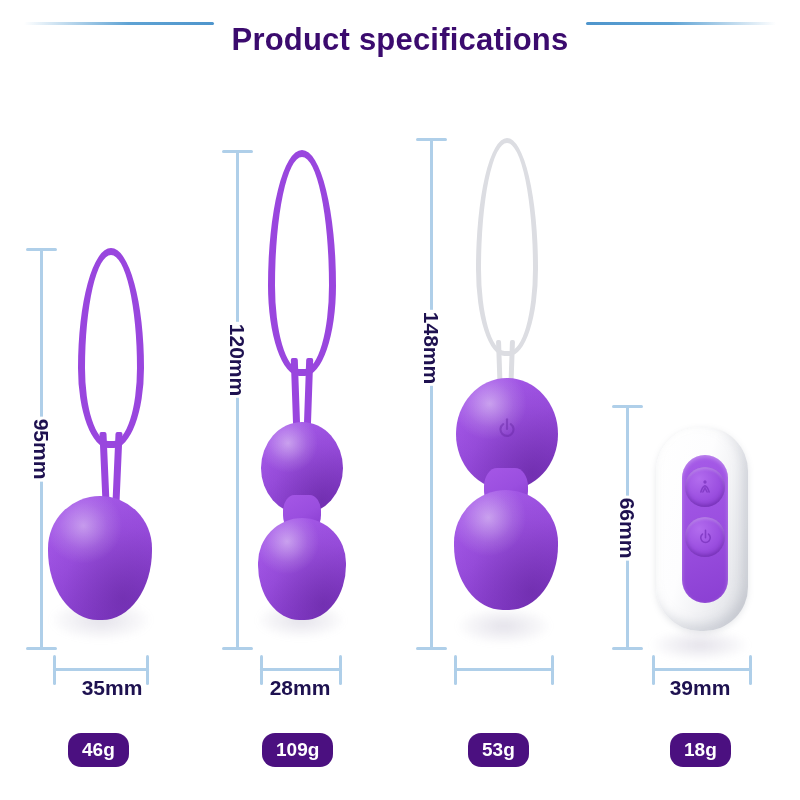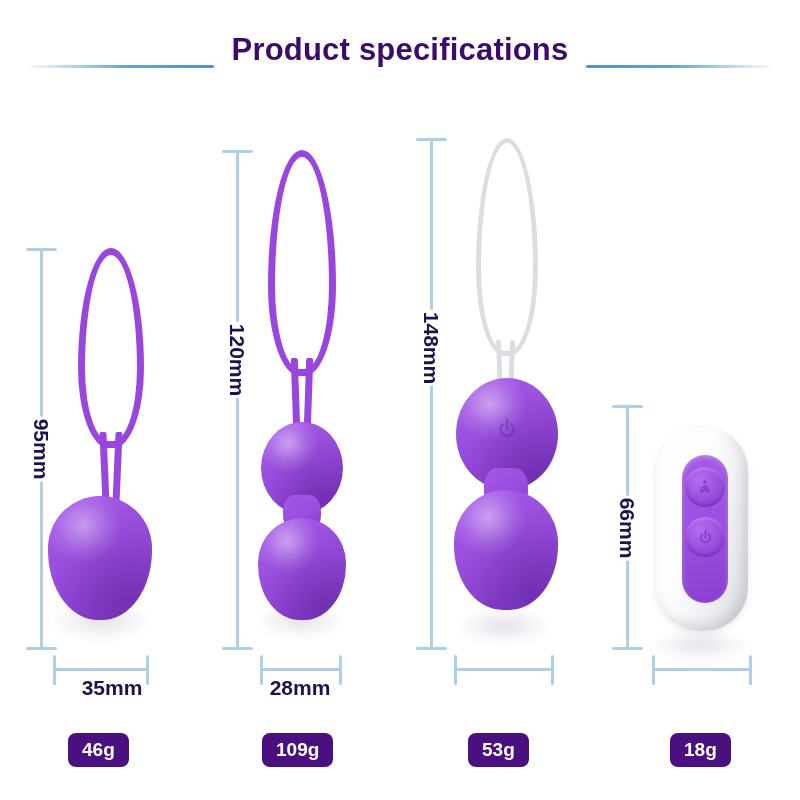--- a/index.html
+++ b/index.html
@@ -8,21 +8,21 @@
   body {
     background:#ffffff;
     font-family:"Liberation Sans", sans-serif;
     overflow:hidden;
     position:relative;
   }
 
   
   .title-row{
     position:absolute; top:22px; left:0; width:800px; height:46px;
-    display:flex; align-items:flex-end; justify-content:center; gap:18px;
+    display:flex; align-items:flex-start; justify-content:center; gap:18px;
   }
   .title-rule{ height:3px; width:190px; border-radius:2px; }
   .title-rule.left{ background:linear-gradient(to right, rgba(110,175,222,0) 0%, #5FA3D4 55%, #4E95CC 100%); }
   .title-rule.right{ background:linear-gradient(to left, rgba(110,175,222,0) 0%, #5FA3D4 55%, #4E95CC 100%); }
   .title-text{
     font-size:31px; font-weight:700; color:#3B0B6E; letter-spacing:0.2px;
     white-space:nowrap;
   }
 
   
@@ -66,21 +66,21 @@
   .hdim .cap.l{ left:0; }
   .hdim .cap.r{ right:0; }
   .hlabel{
     position:absolute; width:200px; text-align:center;
     font-size:21px; font-weight:700; color:#1E1150;
   }
 
   
   .badge{
     position:absolute; height:34px; min-width:60px; padding:0 14px;
-    background:#4B1080; border-radius:8px;
+    background:#4B1080; border-radius:13px;
     display:flex; align-items:center; justify-content:center;
     color:#ffffff; font-size:19px; font-weight:700;
   }
 
   
   .product{ position:absolute; }
   .shadow{
     position:absolute; border-radius:50%;
     background:radial-gradient(ellipse at center, rgba(120,110,150,0.20) 0%, rgba(150,145,175,0.07) 55%, rgba(255,255,255,0) 75%);
     filter:blur(3px);
@@ -288,17 +288,18 @@
 
         </div>
       </div>
     </div>
 
     <div class="hdim" style="left:52px; top:655px; width:100px;">
       <div class="cap l"></div>
       <div class="bar"></div>
       <div class="cap r"></div>
     </div>
+    <div class="hlabel" style="left:0; top:676px;">39mm</div>
 
     <div class="badge" style="left:70px; top:733px;">18g</div>
   </div>
 
 </div>
 
 </body></html>

